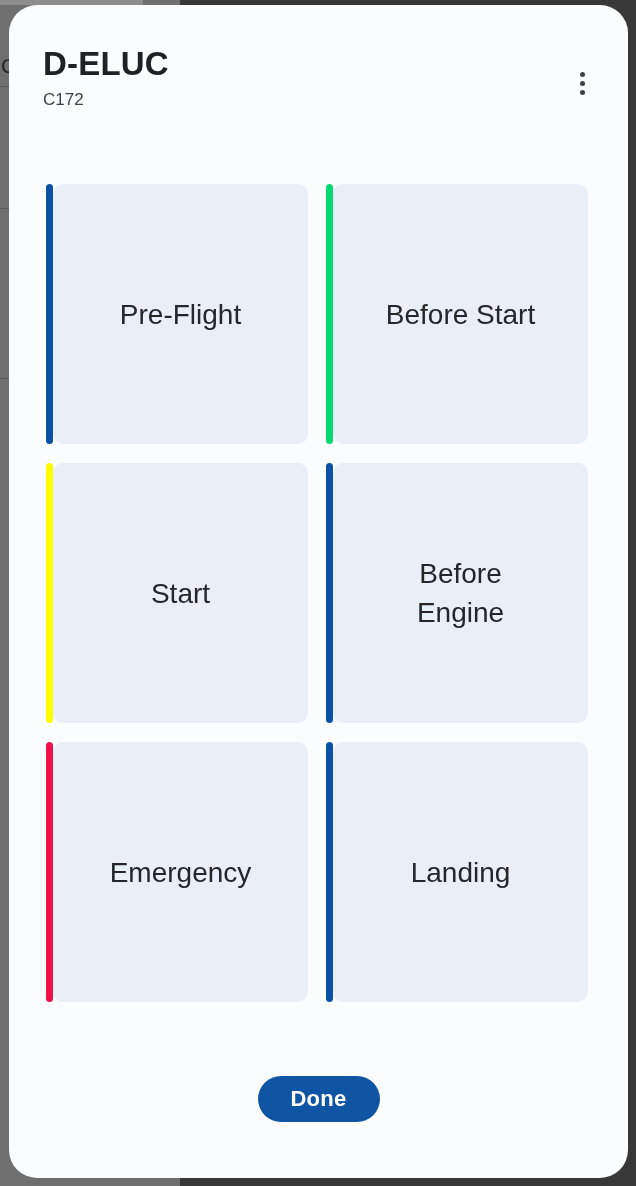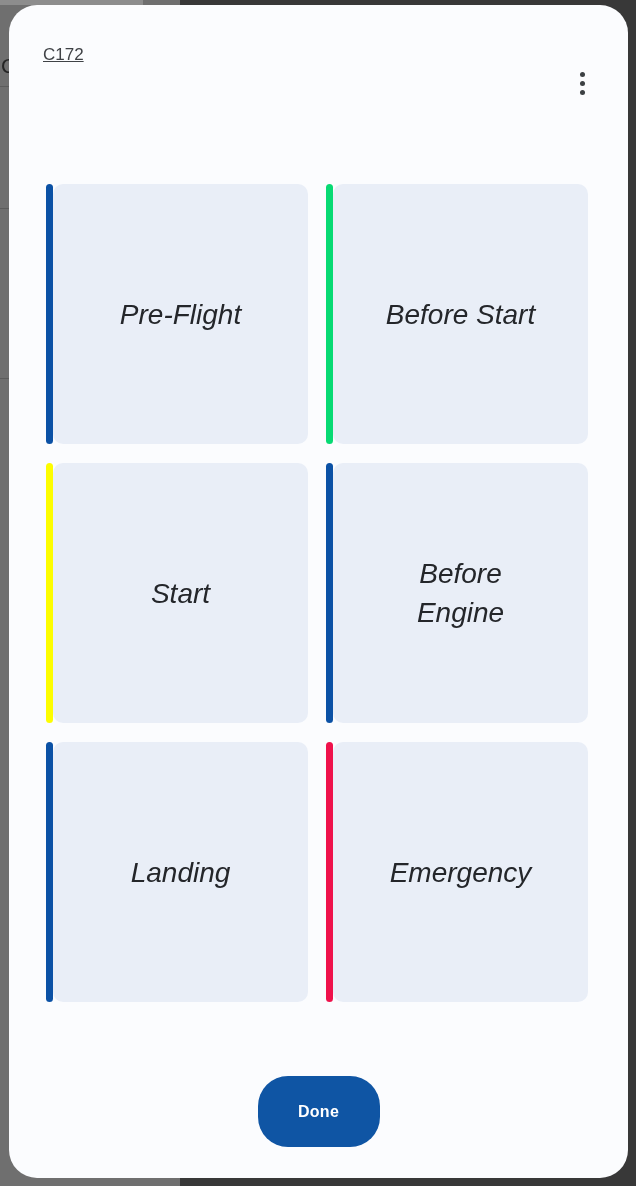--- a/index.html
+++ b/index.html
@@ -47,21 +47,22 @@
   .sheet-header{
     position:relative;
     padding:40px 0 0 34px;
     height:179px;
   }
   .sheet-title{
     font-size:33px;font-weight:600;letter-spacing:.2px;
     color:var(--title-text);line-height:1.15;
   }
   .sheet-subtitle{
-    font-size:17px;color:var(--subtitle-text);text-decoration:underline;
+    margin-top:7px;
+    font-size:17px;color:var(--subtitle-text);
   }
   .kebab-btn{
     position:absolute;top:58px;right:30px;
     width:32px;height:40px;
     background:none;border:none;cursor:pointer;
     display:flex;flex-direction:column;align-items:center;justify-content:center;gap:4px;
   }
   .kebab-btn .dot{
     width:5px;height:5px;border-radius:50%;background:var(--dot-color);
   }
@@ -74,53 +75,54 @@
   }
   .tile{
     display:flex;height:260px;cursor:pointer;
   }
   .tile-stripe{
     flex:none;width:7px;border-radius:6px;
     background:var(--accent,#0b51a5);
   }
   .tile-body{
     flex:1;background:var(--tile-bg);border-radius:10px;
-    display:flex;align-items:center;justify-content:center;font-style:italic;
+    display:flex;align-items:center;justify-content:center;
   }
   .tile-label{
     font-size:28px;line-height:39px;color:var(--tile-text);
     text-align:center;max-width:175px;
   }
   
   .sheet-footer{
     display:flex;justify-content:center;
     margin-top:74px;
   }
   .done-btn{
-    min-width:122px;height:71px;padding:0 28px;
+    min-width:122px;height:46px;padding:0 28px;
     border:none;border-radius:30px;cursor:pointer;
     background:var(--primary);
     color:#ffffff;font-family:"Liberation Sans",sans-serif;
-    font-size:16px;font-weight:700;letter-spacing:.3px;
+    font-size:22px;font-weight:700;letter-spacing:.3px;
   }
 </style>
 </head>
 <body>
 
 <div class="backdrop-left">
   <span class="backdrop-peek-glyph">C</span>
   <div class="backdrop-divider" style="top:86px"></div>
   <div class="backdrop-divider" style="top:208px"></div>
   <div class="backdrop-divider" style="top:378px"></div>
 </div>
 <div class="backdrop-topbar"></div>
 
 <div class="sheet">
 
   <div class="sheet-header">
+    <div class="sheet-title">D-ELUC</div>
     <div class="sheet-subtitle">C172</div>
     <button class="kebab-btn" aria-label="More options">
       <span class="kebab" style="display:contents">
         <span class="dot"></span>
         <span class="dot"></span>
         <span class="dot"></span>
       </span>
     </button>
   </div>
 
@@ -146,31 +148,31 @@
     </span>
   </div>
 
   <div class="tile" style="--accent: #0b51a5;">
     <span class="tile-stripe"></span>
     <span class="tile-body">
       <span class="tile-label">Before Engine</span>
     </span>
   </div>
 
+  <div class="tile" style="--accent: #ef114b;">
+    <span class="tile-stripe"></span>
+    <span class="tile-body">
+      <span class="tile-label">Emergency</span>
+    </span>
+  </div>
+
   <div class="tile" style="--accent: #0b51a5;">
     <span class="tile-stripe"></span>
     <span class="tile-body">
       <span class="tile-label">Landing</span>
-    </span>
-  </div>
-
-  <div class="tile" style="--accent: #ef114b;">
-    <span class="tile-stripe"></span>
-    <span class="tile-body">
-      <span class="tile-label">Emergency</span>
     </span>
   </div>
 </div>
 
   <div class="sheet-footer">
     <button class="done-btn">Done</button>
   </div>
 
 </div>
 

